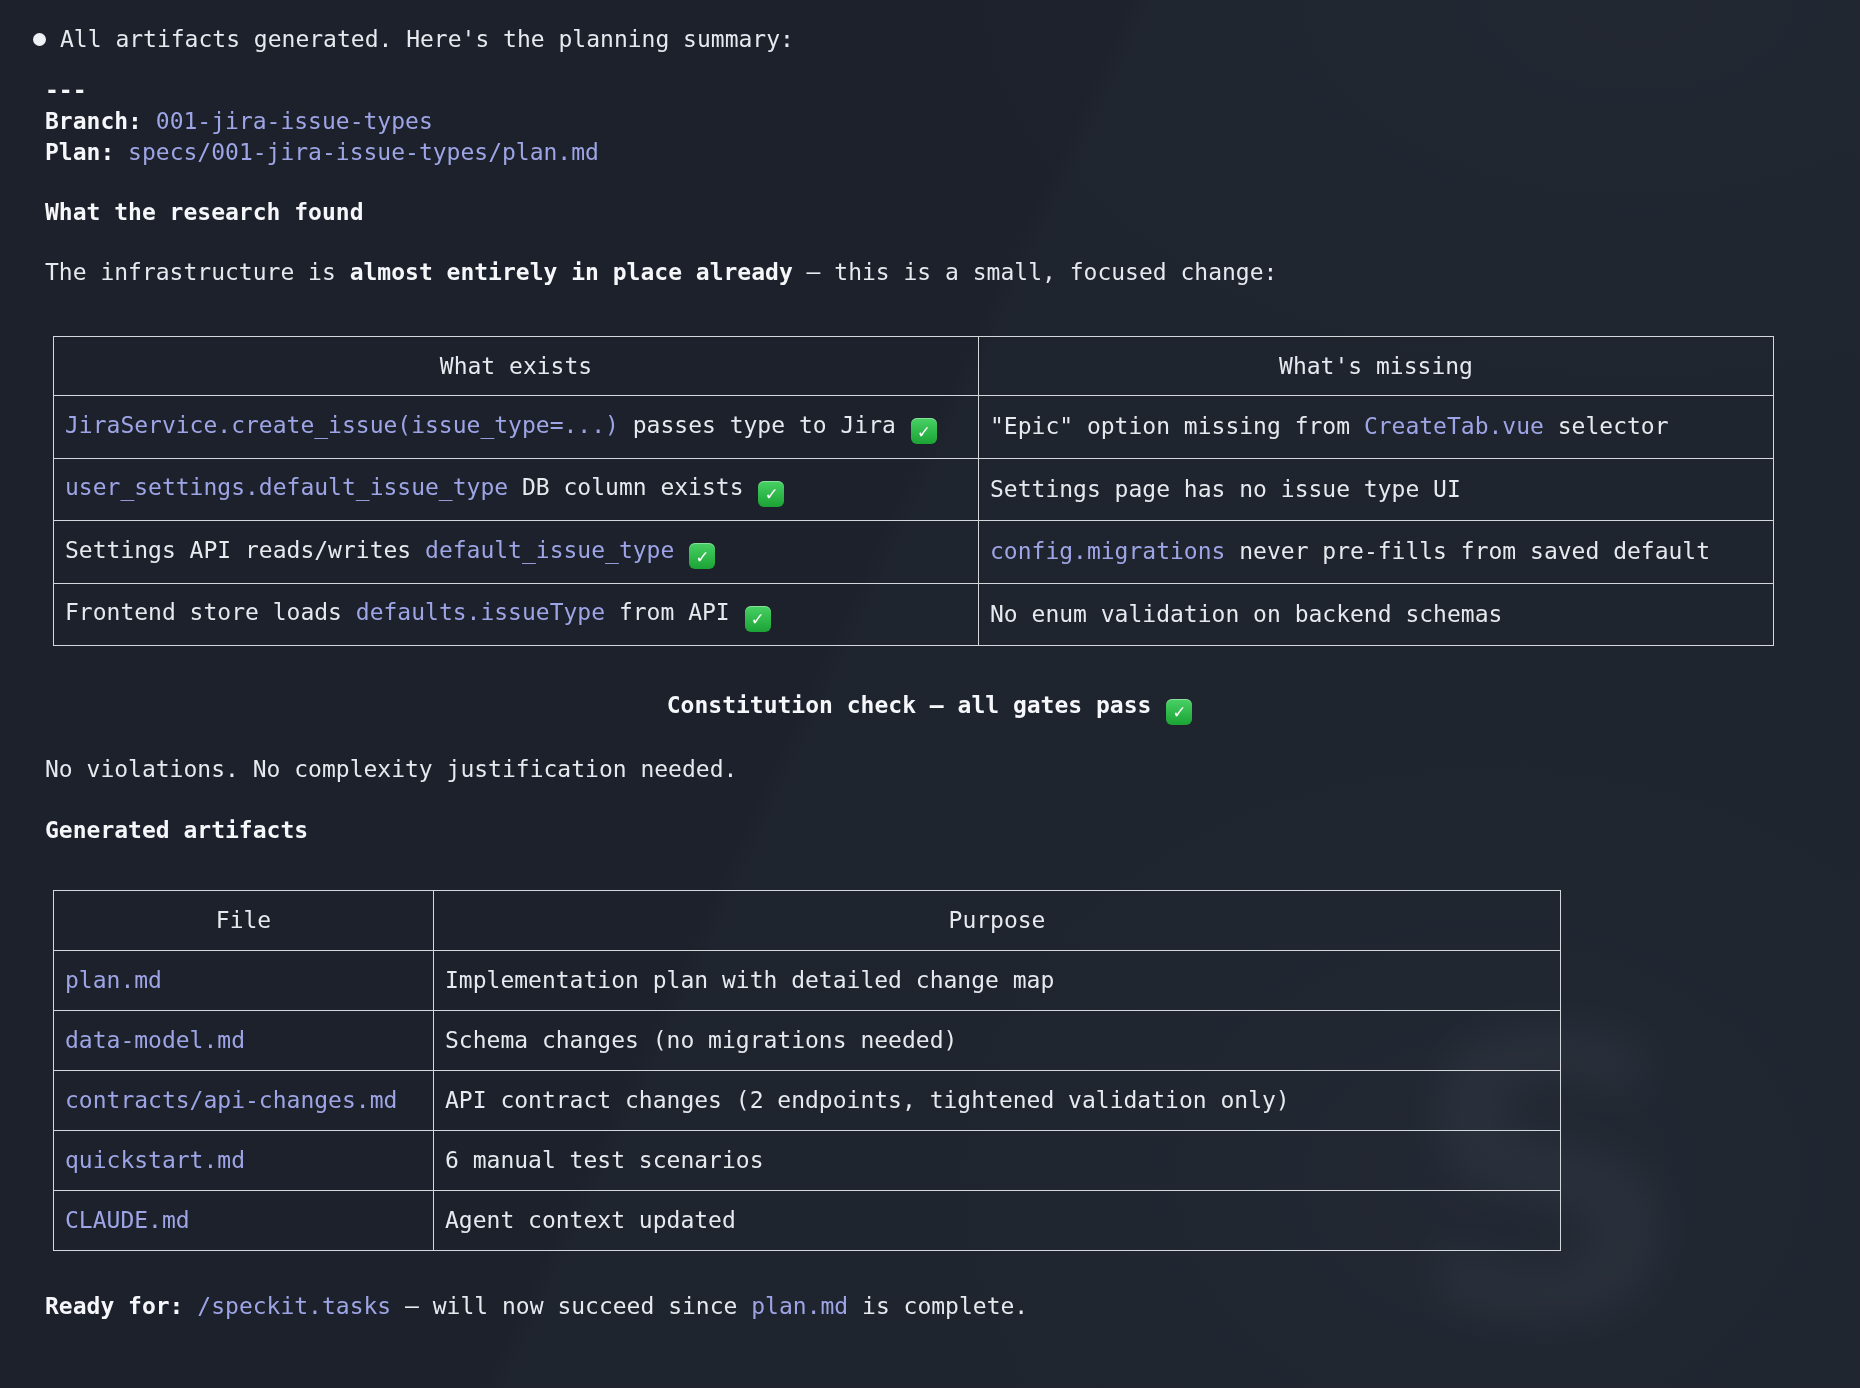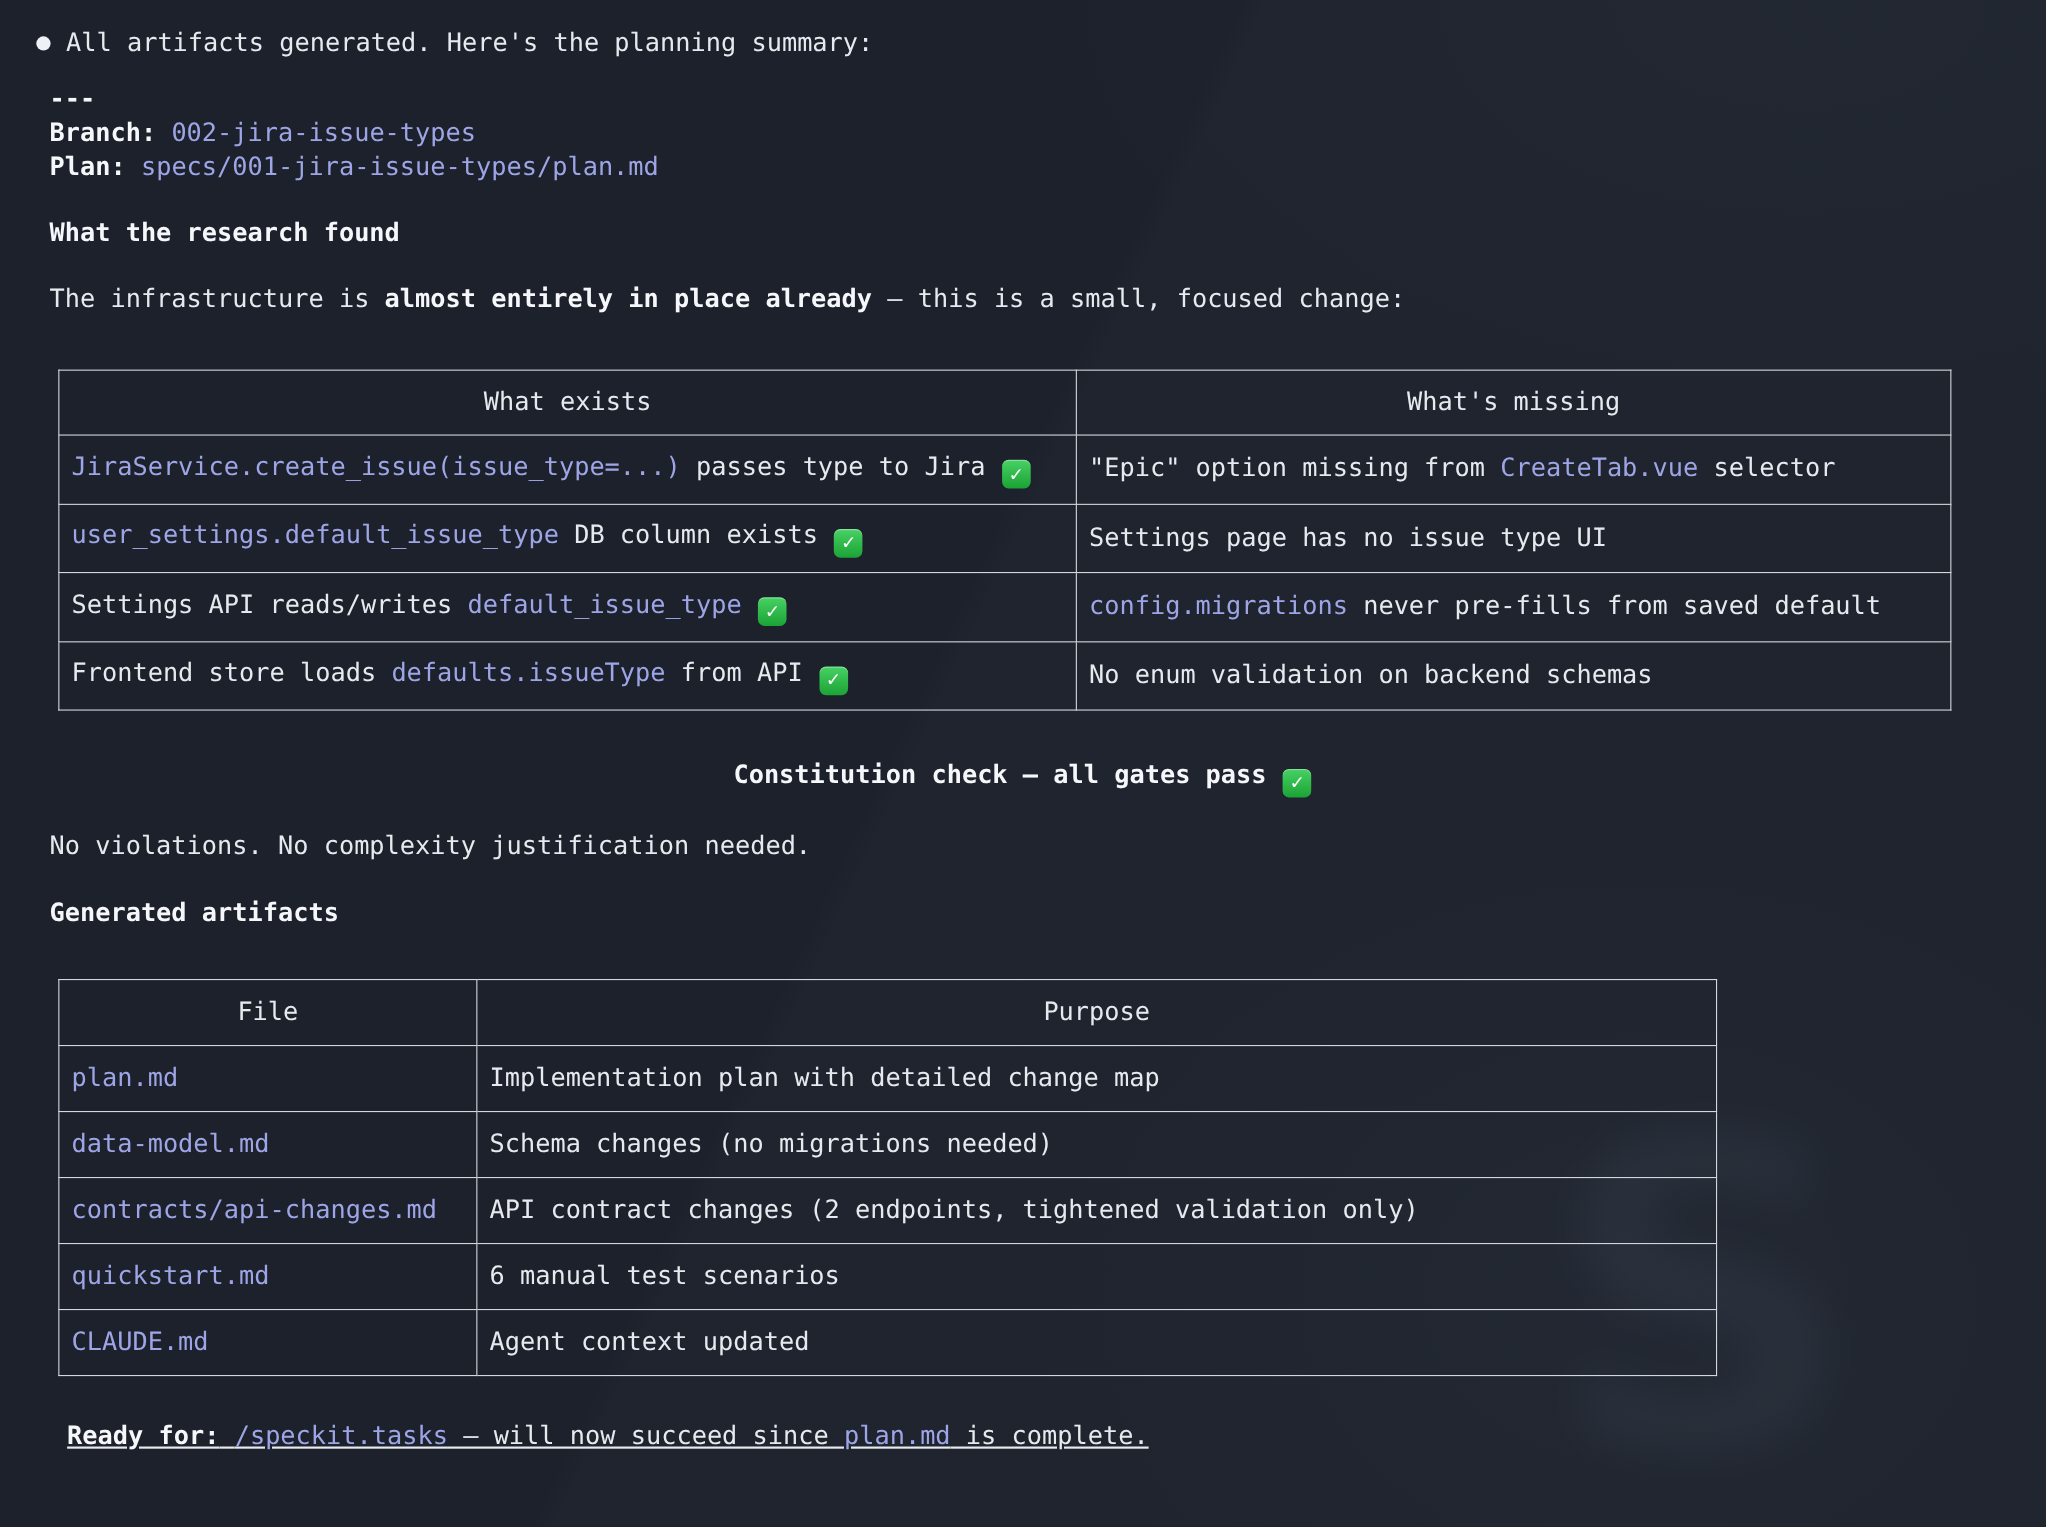--- a/index.html
+++ b/index.html
@@ -68,40 +68,40 @@
   .tbl td{text-align:left;}
   .t1{width:1721px;margin-top:48px;}
   .t1 th:first-child,.t1 td:first-child{width:925px;}
   .t1 th,.t1 td{padding:13.5px 11px;}
   .t2{width:1508px;margin-top:44px;}
   .t2 th:first-child,.t2 td:first-child{width:380px;}
   .t2 th,.t2 td{padding:14px 11px;}
   .heading-constitution{font-weight:bold;color:var(--bold);margin:44px 0 0 0;text-align:center;}
   .para-violations{margin:29px 0 0 0;}
   .heading-artifacts{font-weight:bold;color:var(--bold);margin:30px 0 0 0;}
-  .footer-line{margin:40px 0 0 16px;text-decoration:underline;}
+  .footer-line{margin:40px 0 0 0;}
   .check{
     display:inline-flex;align-items:center;justify-content:center;
     width:26px;height:26px;border-radius:6px;
     background:linear-gradient(180deg,#48d164 0%,#1ba335 100%);
     box-shadow:inset 0 1px 0 rgba(255,255,255,0.35);
     color:#ffffff;font-size:19px;font-weight:bold;line-height:1;
     vertical-align:-5px;margin:0 1px;
   }
 </style>
 </head>
 <body>
 
 <div class="doc">
 
   <p class="line intro"><span class="bullet"></span><span><span>All artifacts generated. Here's the planning summary:</span></span></p>
 
   <div class="meta">
     <p class="line bold">---</p>
-    <p class="line"><span class="bold">Branch:</span><span> </span><span class="code">002-jira-issue-types</span></p>
+    <p class="line"><span class="bold">Branch:</span><span> </span><span class="code">001-jira-issue-types</span></p>
     <p class="line"><span class="bold">Plan:</span><span> </span><span class="code">specs/001-jira-issue-types/plan.md</span></p>
   </div>
 
   <p class="line heading-research">What the research found</p>
 
   <p class="line para-infra"><span>The infrastructure is </span><span class="bold">almost entirely in place already</span><span> — this is a small, focused change:</span></p>
 
   <table class="tbl t1">
       <thead>
         <tr>

